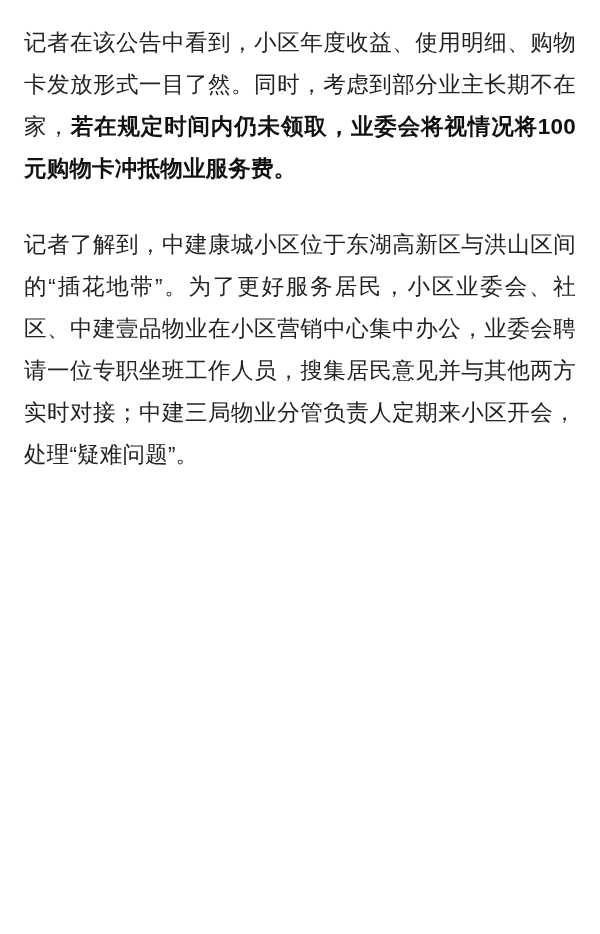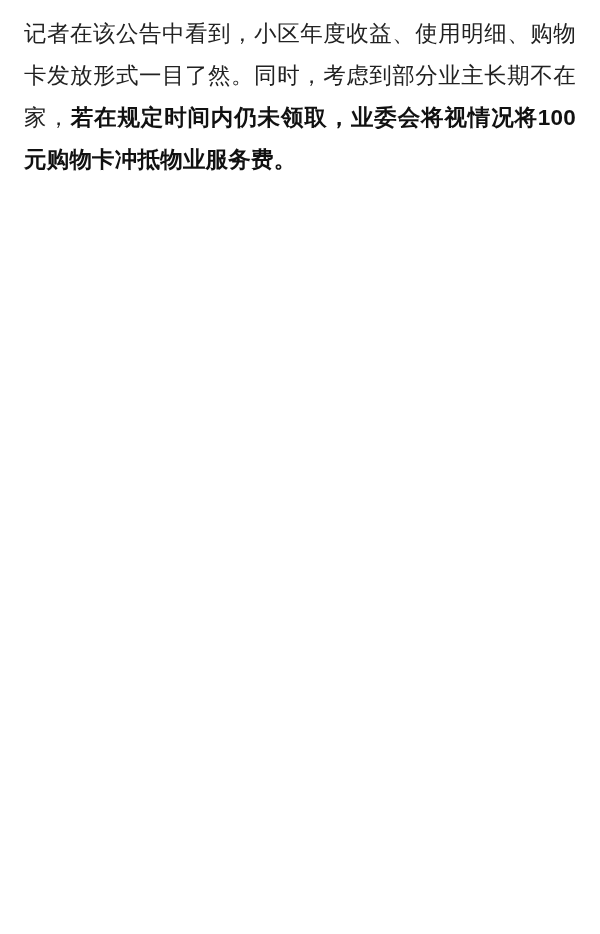--- a/index.html
+++ b/index.html
@@ -13,21 +13,21 @@
     font-family: "Liberation Sans", sans-serif;
     color: #1a1a1a;
     overflow: hidden;
   }
   .article {
     box-sizing: border-box;
     width: 600px;
     padding: 6px 24px 0 24px;
   }
   .para {
-    margin: 7px 0 34px 0;
+    margin: 16px 0 34px 0;
     font-size: 22.5px;
     line-height: 42px;
     letter-spacing: 0.2px;
     text-align: justify;
     text-justify: inter-ideograph;
     color: #222222;
   }
   .para:last-child {
     margin-bottom: 0;
   }
@@ -36,13 +36,16 @@
     color: #111111;
   }
 </style>
 </head>
 <body>
 
 <div class="article">
   <p class="para">
     <span>记者在该公告中看到，小区年度收益、使用明细、购物卡发放形式一目了然。同时，考虑到部分业主长期不在家，</span><span class="bold">若在规定时间内仍未领取，业委会将视情况将100元购物卡冲抵物业服务费。</span>
   </p>
+  <p class="para">
+    <span>记者了解到，中建康城小区位于东湖高新区与洪山区间的“插花地带”。为了更好服务居民，小区业委会、社区、中建壹品物业在小区营销中心集中办公，业委会聘请一位专职坐班工作人员，搜集居民意见并与其他两方实时对接；中建三局物业分管负责人定期来小区开会，处理“疑难问题”。</span>
+  </p>
 </div>
 
 </body></html>

